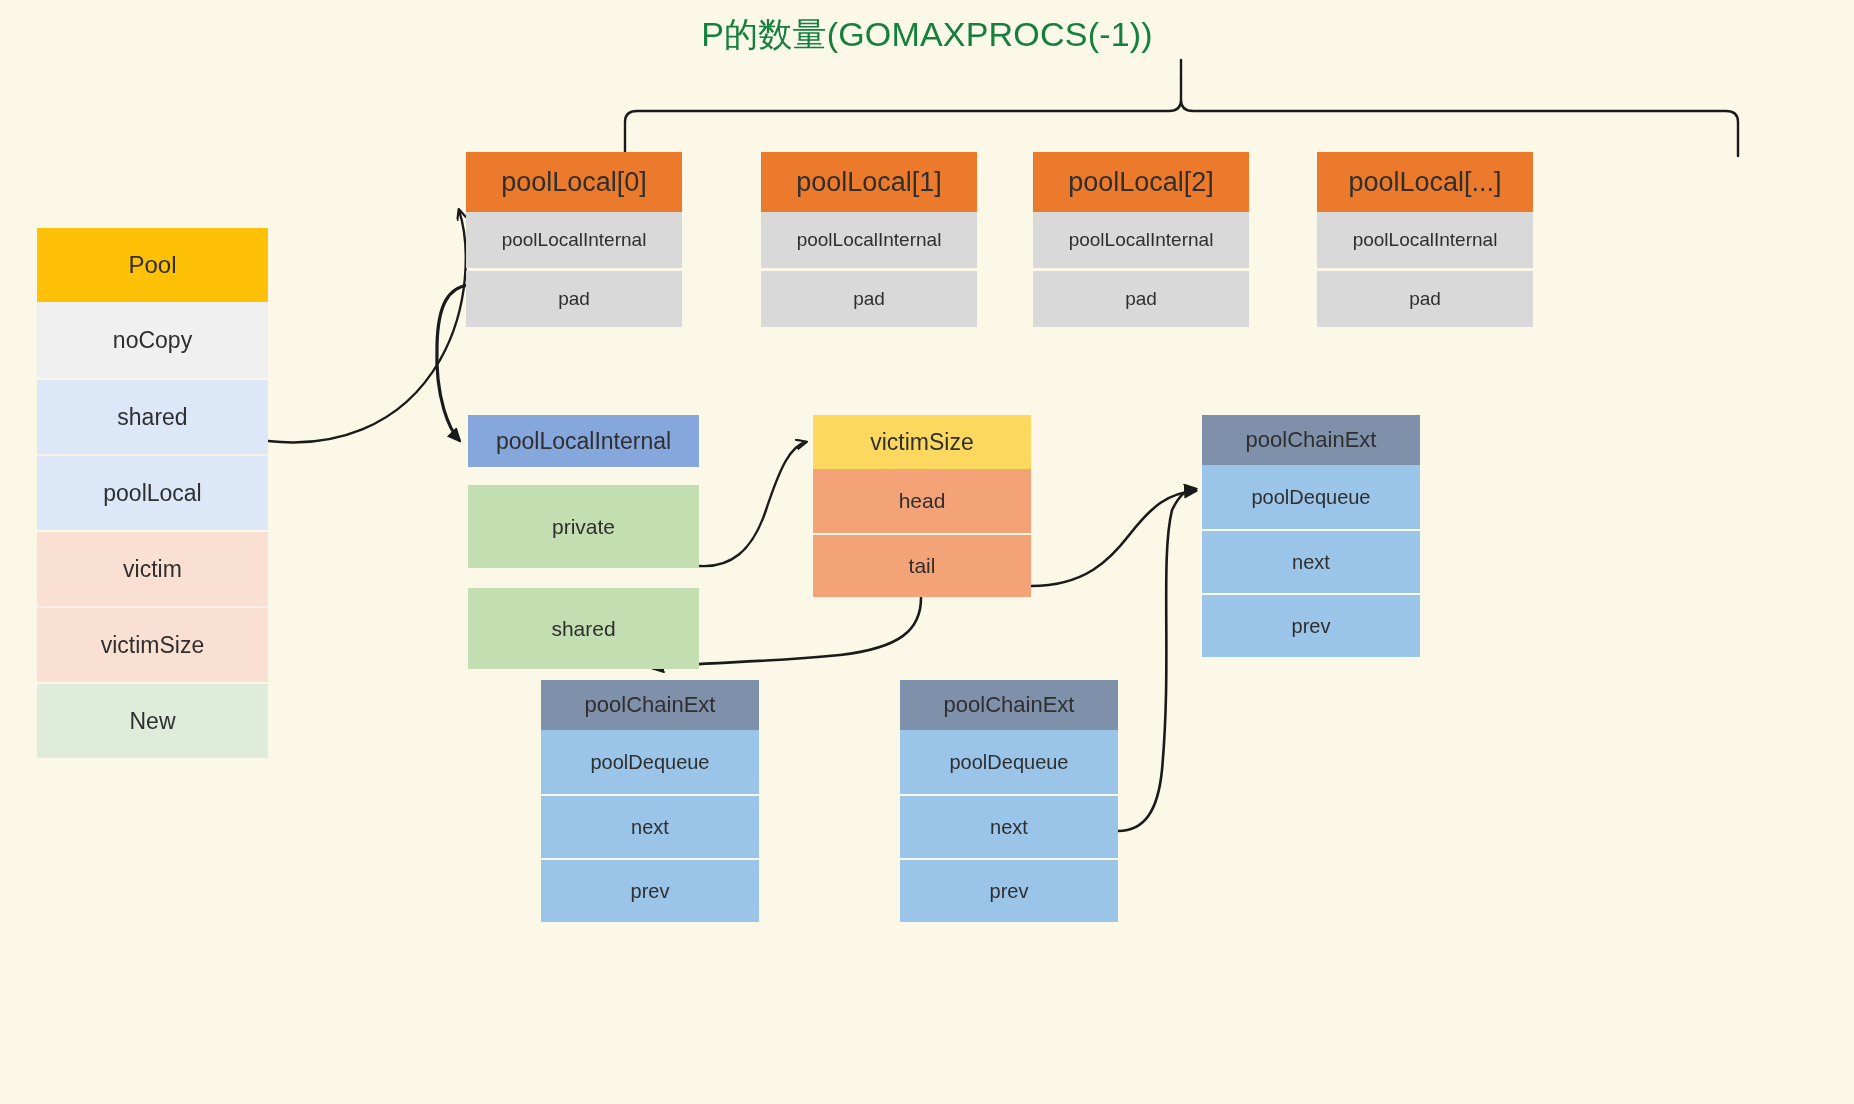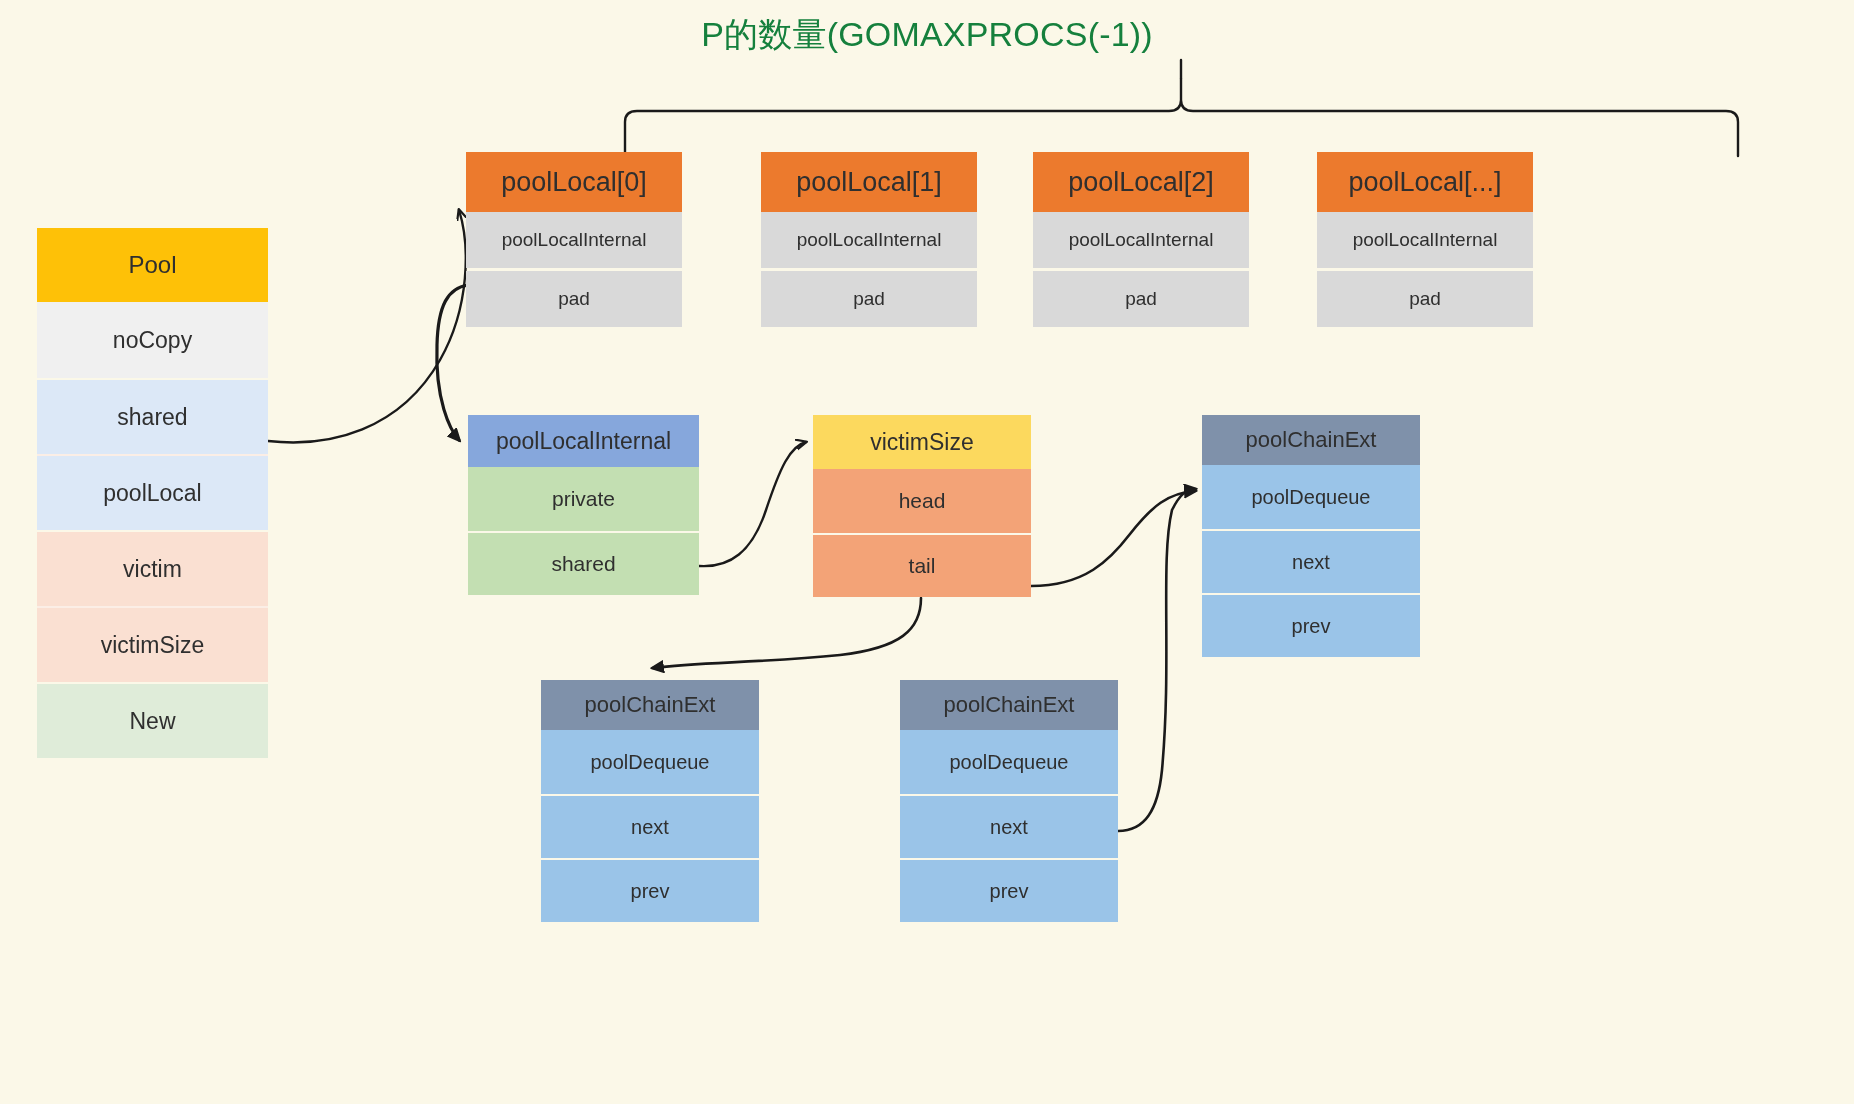--- a/index.html
+++ b/index.html
@@ -66,21 +66,21 @@
   .plocal .r2  { margin-top: 3px; }
 
   .pl0 { left: 466px; }
   .pl1 { left: 761px; }
   .pl2 { left: 1033px; }
   .pl3 { left: 1317px; }
 
   
   .plint { left: 468px; top: 415px; width: 231px; }
   .plint .hdr { height: 52px; background: #86a7dc; font-size: 23px; }
-  .plint .r   { height: 64px; background: #c3dfb2; font-size: 21px; }
+  .plint .r   { height: 83px; background: #c3dfb2; font-size: 21px; margin-top: 18px; }
   .plint .r2  { border-top: 2px solid #fbf8e8; }
 
   
   .pchain { left: 813px; top: 415px; width: 218px; }
   .pchain .hdr { height: 54px; background: #fcd95e; font-size: 23px; }
   .pchain .r   { height: 64px; background: #f3a377; font-size: 21px; }
   .pchain .r2  { border-top: 2px solid #fbf8e8; }
 
   
   .pext { width: 218px; }

